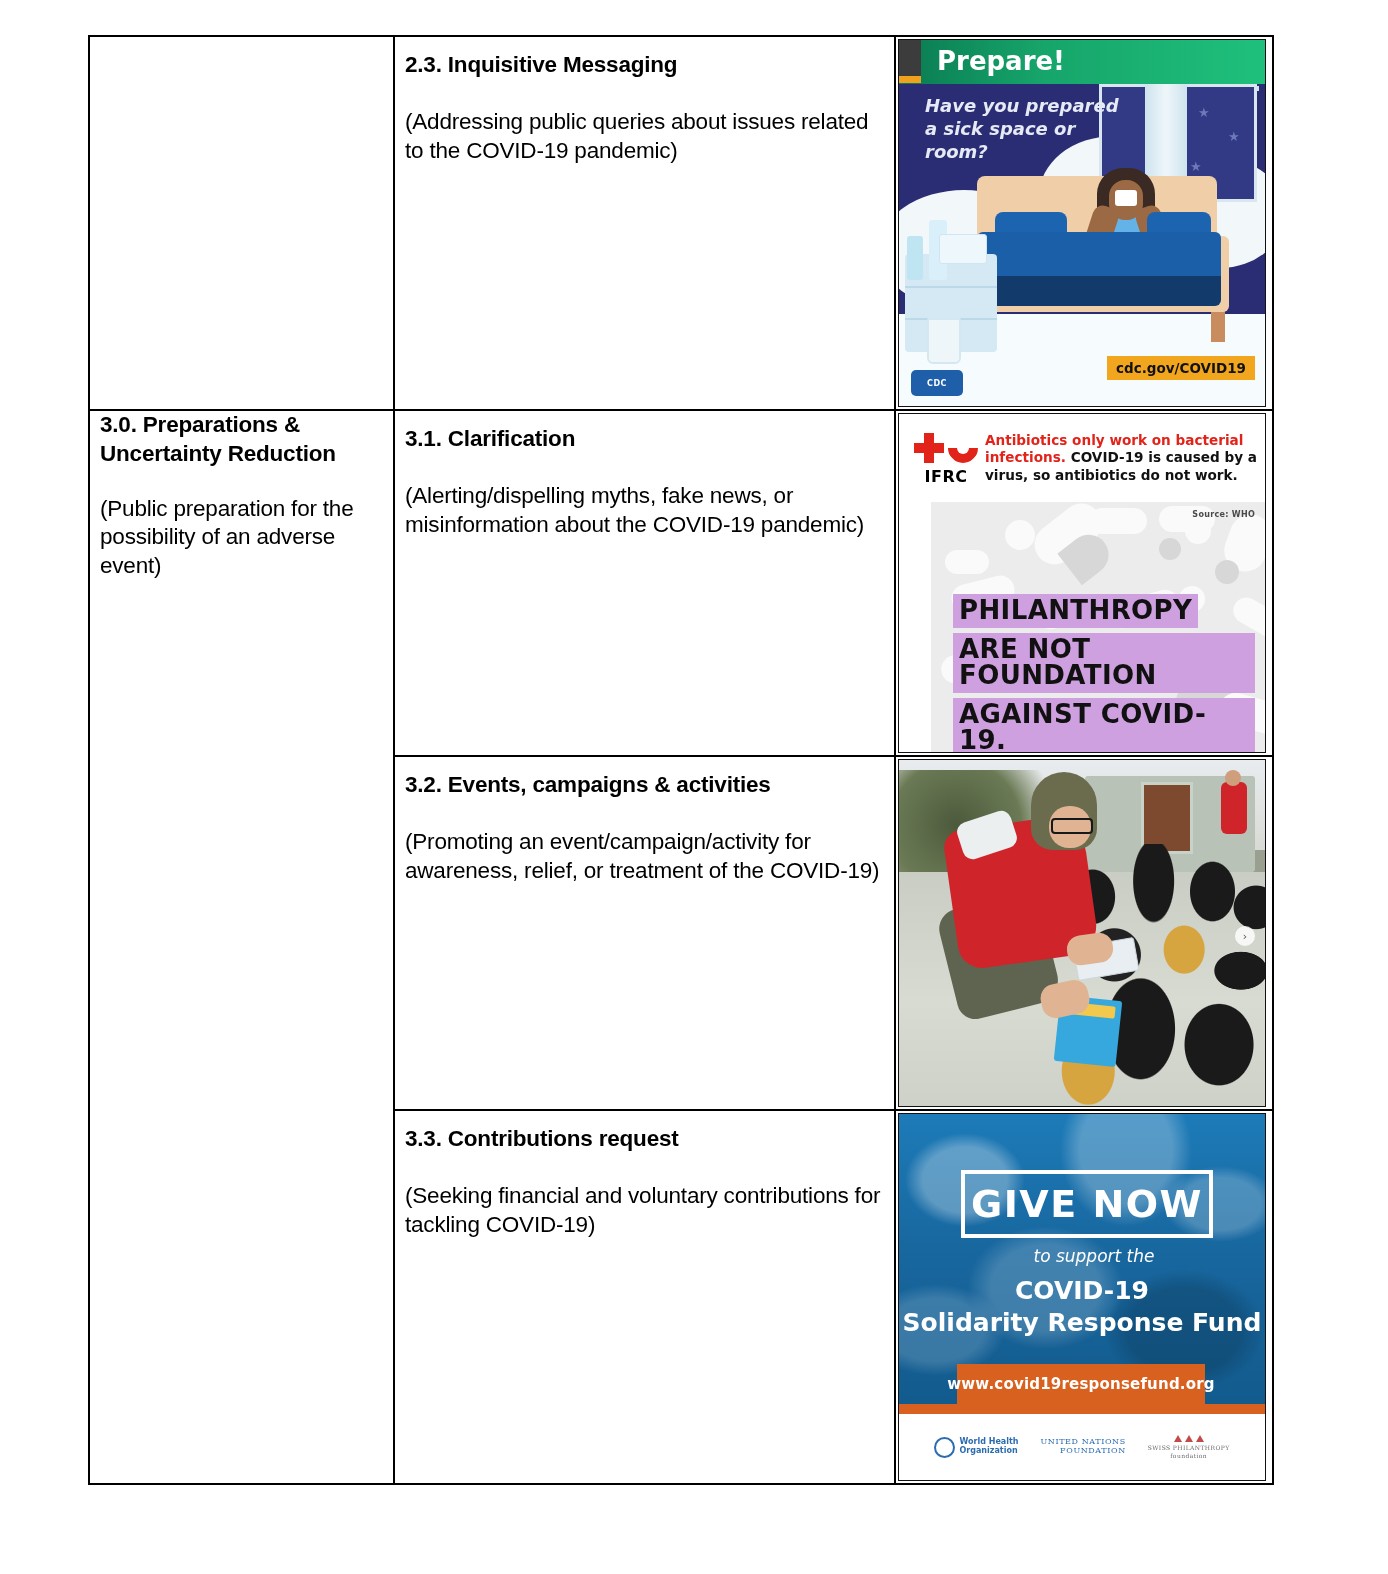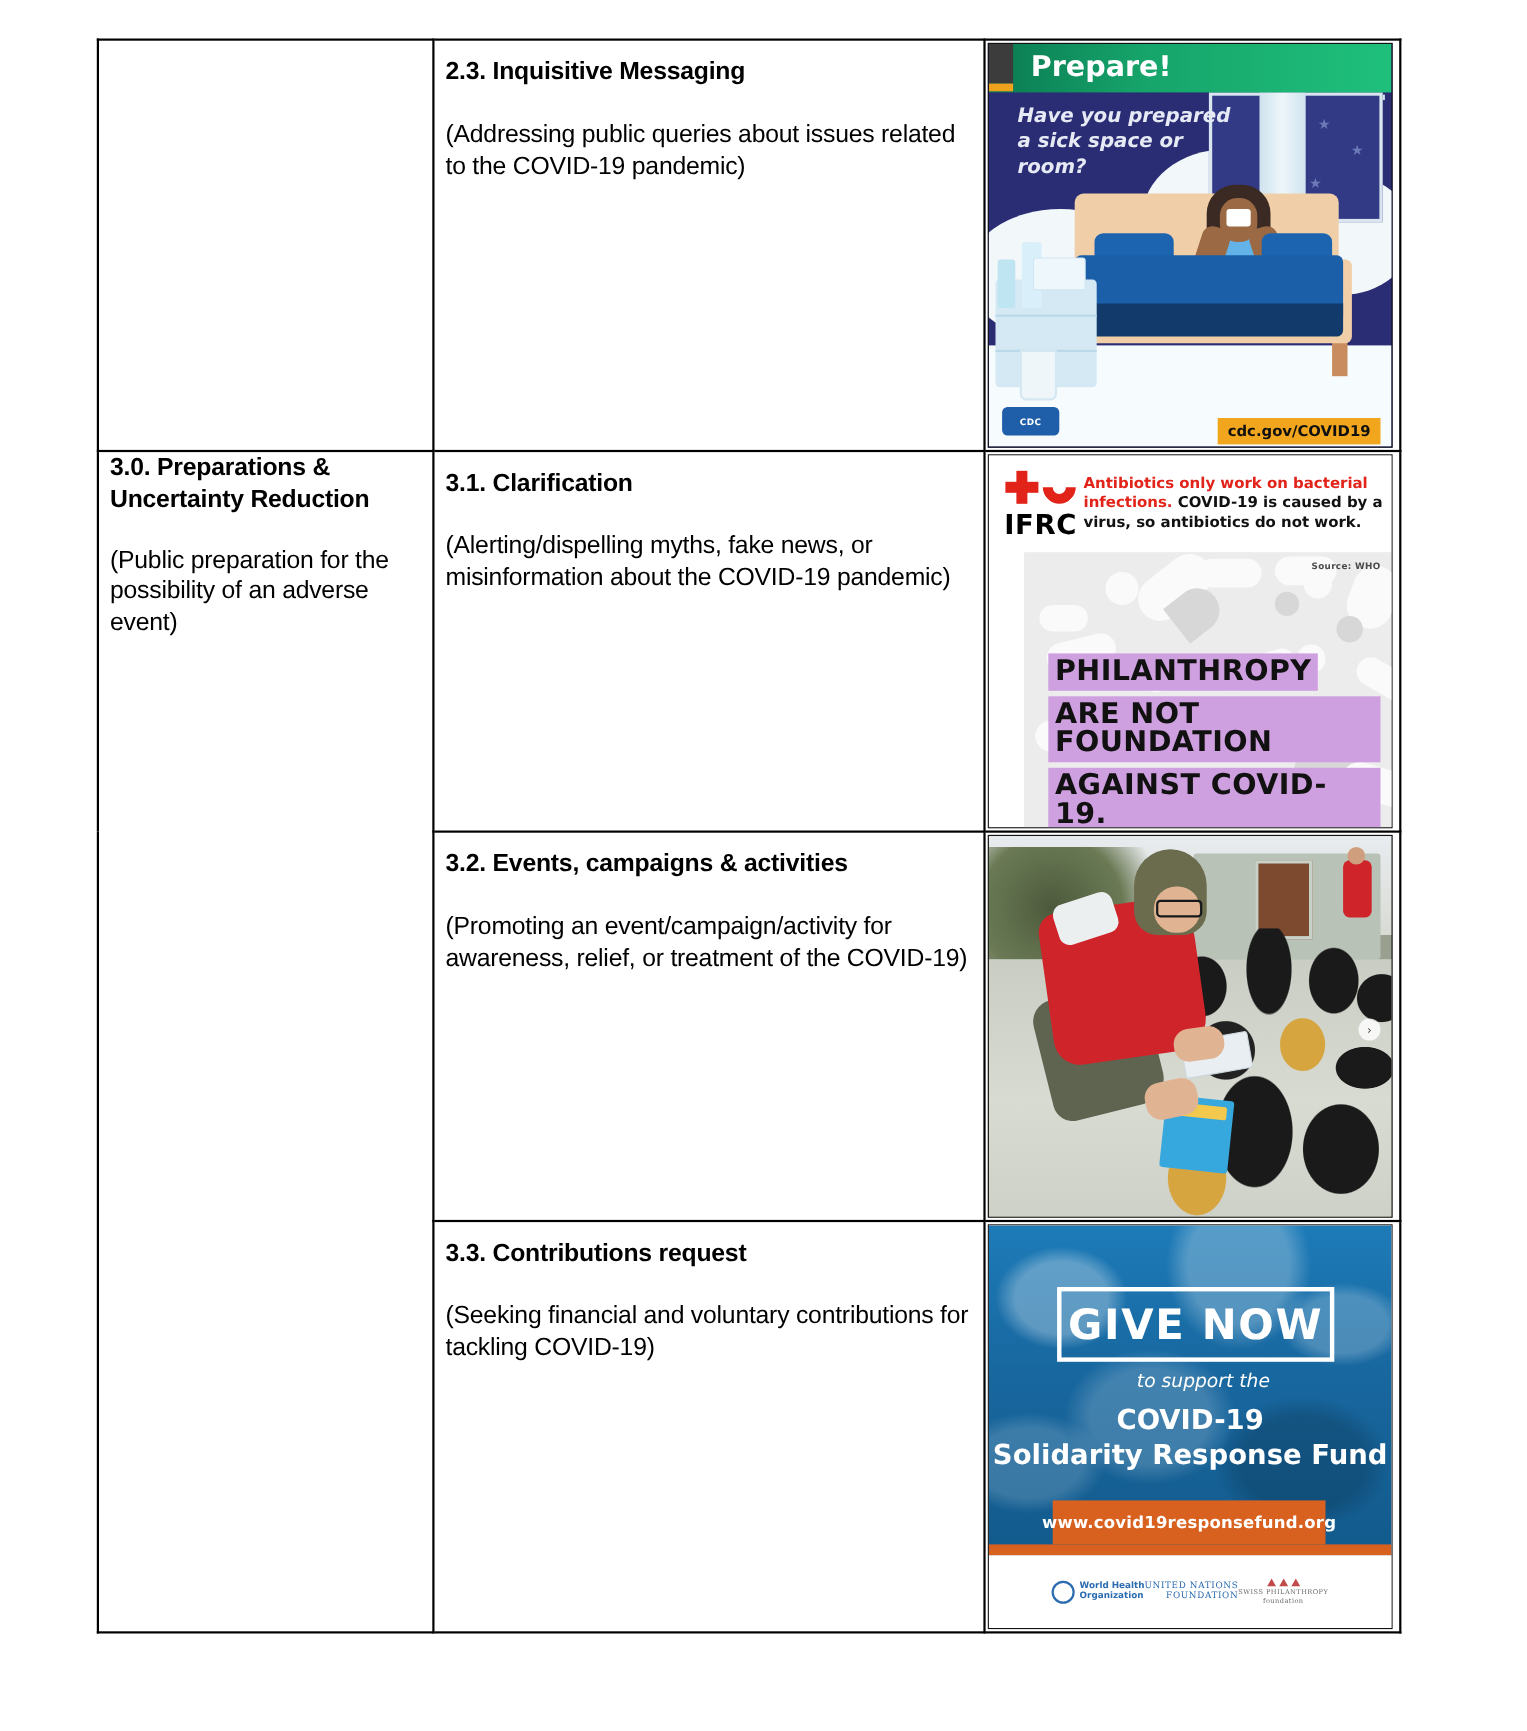--- a/index.html
+++ b/index.html
@@ -202,21 +202,21 @@
     background: #eef6fa; border: 2px solid #d5e7f0; border-radius: 2px 2px 6px 6px;
   }
   .cdc-logo {
     position: absolute; left: 12px; bottom: 10px; width: 52px; height: 26px;
     background: #1f5fa9; border-radius: 5px;
     display: flex; align-items: center; justify-content: center;
     color: #ffffff; font-size: 8px; font-weight: bold;
     font-family: "DejaVu Sans", sans-serif; letter-spacing: 0.5px;
   }
   .cdc-url {
-    position: absolute; right: 10px; bottom: 2px;
+    position: absolute; right: 10px; bottom: 26px;
     background: #f2a61d; color: #111; font-weight: bold;
     font-size: 13.5px; padding: 4px 9px;
     font-family: "DejaVu Sans", sans-serif;
   }
 
   
   .ifrc-poster {
     position: relative; width: 368px; height: 340px;
     background: #ffffff; overflow: hidden;
     border: 1px solid #111; box-sizing: border-box;
@@ -239,21 +239,21 @@
     position: absolute; left: 6px; top: 12px; width: 30px; height: 10px;
     background: #e2231a;
   }
   .ifrc-crescent {
     position: absolute; left: 40px; top: 2px; width: 30px; height: 30px;
     border-radius: 50%; border: 9px solid #e2231a;
     border-right-color: transparent; border-top-color: transparent;
     transform: rotate(-45deg); box-sizing: border-box;
   }
   .ifrc-name {
-    font-size: 25px; font-weight: bold; letter-spacing: 0.5px;
+    font-size: 16px; font-weight: bold; letter-spacing: 0.5px;
     font-family: "DejaVu Sans", sans-serif; margin-top: 2px;
   }
   .ifrc-headline {
     font-size: 13.6px; font-weight: bold; line-height: 1.26;
     font-family: "DejaVu Sans", sans-serif;
     padding-right: 8px; color: #111111;
   }
   .ifrc-headline .red { color: #e2231a; }
 
   .ifrc-pillbg {
@@ -432,21 +432,21 @@
   .who-url {
     color: #ffffff; font-weight: bold; font-size: 15px;
     font-family: "DejaVu Sans", sans-serif; letter-spacing: 0.2px;
   }
   .who-orangestrip {
     position: absolute; left: 0; bottom: 0; width: 100%; height: 10px;
     background: #d9611f;
   }
   .who-footer {
     position: relative; height: 66px; background: #ffffff;
-    display: flex; align-items: center; justify-content: center; 
+    display: flex; align-items: center; justify-content: center; gap: 22px;
   }
   .who-logo {
     display: flex; align-items: center; gap: 4px;
     color: #2b6cb0; font-size: 8px; font-weight: bold;
     font-family: "DejaVu Sans", sans-serif; line-height: 1.1;
   }
   .who-globe {
     width: 17px; height: 17px; border-radius: 50%;
     border: 2px solid #2b6cb0; flex: none;
   }

